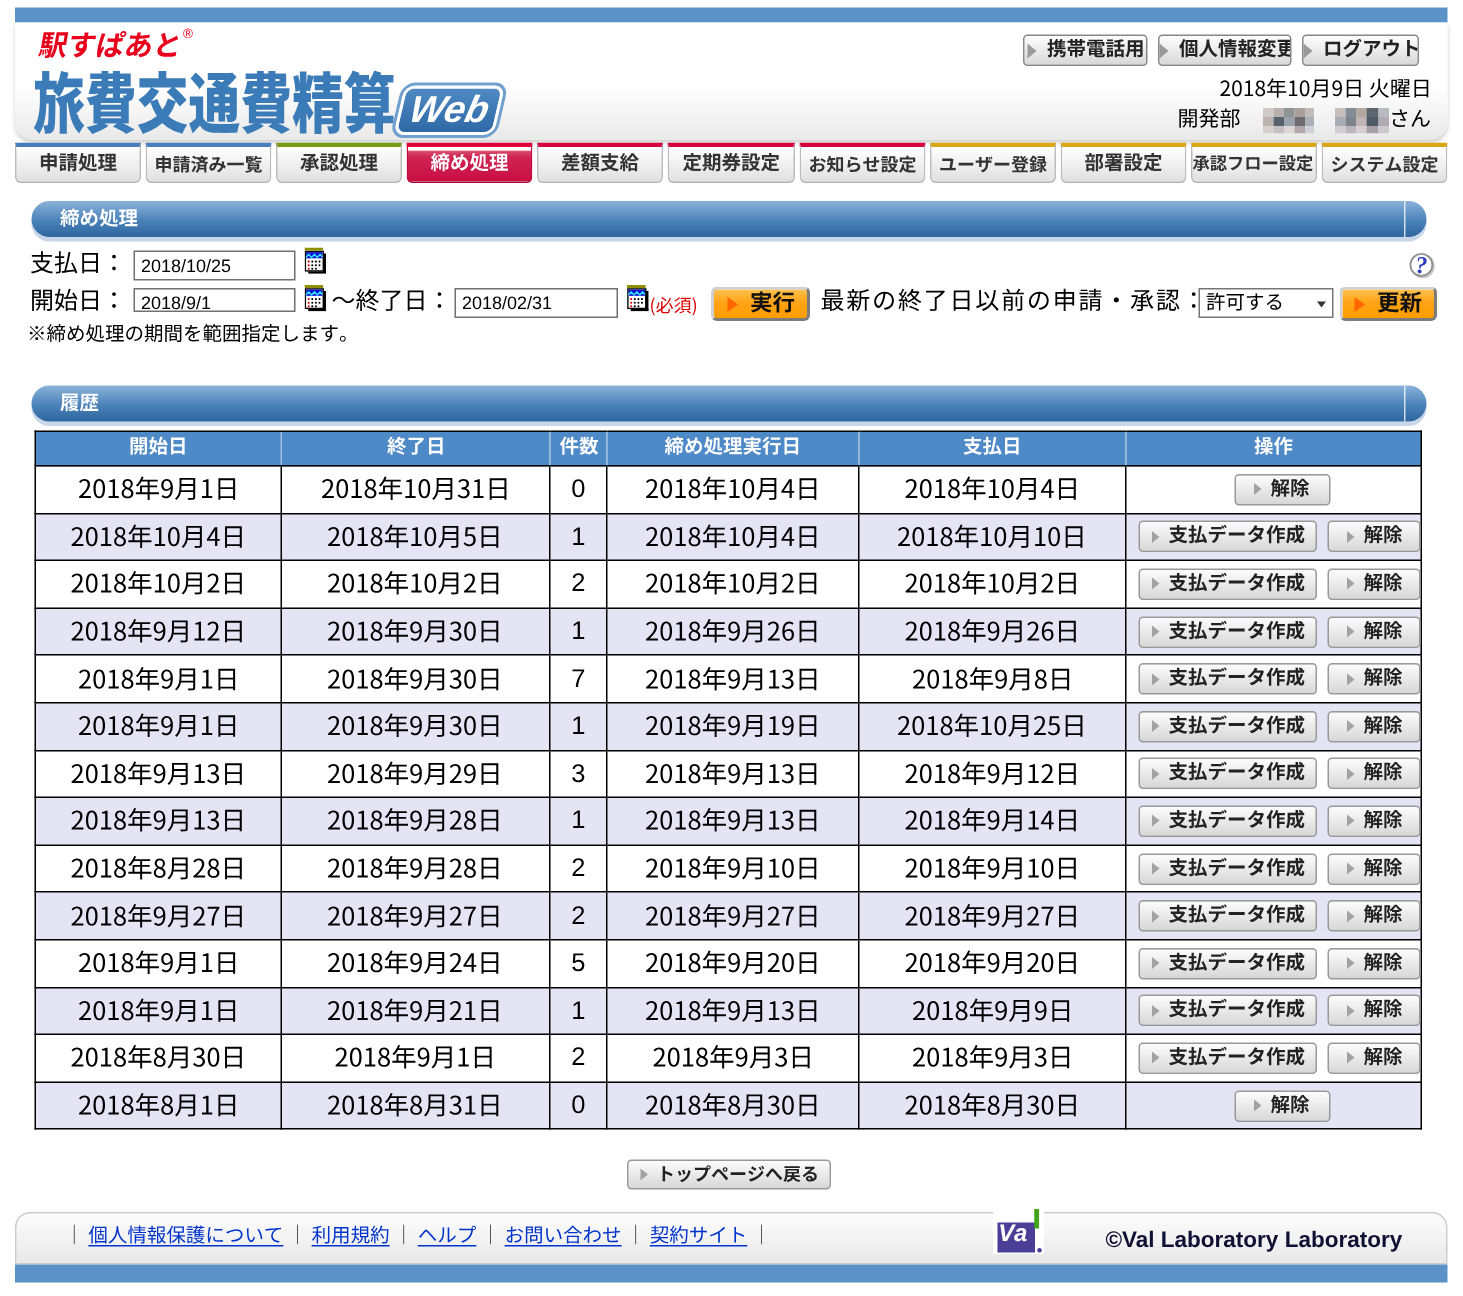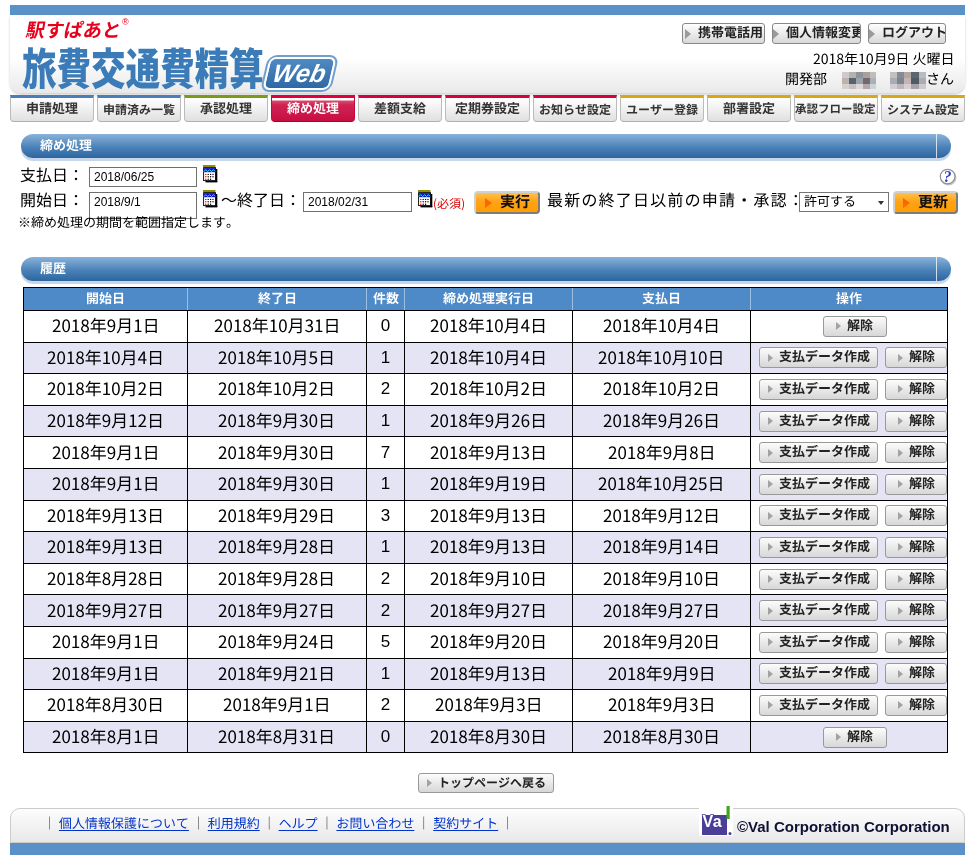--- a/index.html
+++ b/index.html
@@ -492,21 +492,21 @@
 <div class="abs" style="left:20px;top:167px;">
     <svg width="64" height="18" style="display:block">
       <g fill="#000" transform="translate(0,14) scale(0.016,-0.016)">
         <use href="#g81" x="0"></use>
         <use href="#g82" x="1000"></use>
         <use href="#g34" x="2000"></use>
         <use href="#g83" x="3000"></use>
       </g>
     </svg>
   </div>
-<div class="abs finput" style="left:89px;top:167px;width:108px;height:20px;">2018/06/25</div>
+<div class="abs finput" style="left:89px;top:167px;width:108px;height:20px;">2018/10/25</div>
 <div class="abs" style="left:203px;top:165px;">
     <svg width="16" height="18" style="display:block">
       <rect x="12.6" y="4" width="1.7" height="13" fill="#000"></rect>
       <rect x="2.5" y="15.9" width="11.8" height="1.5" fill="#000"></rect>
       <rect x="0.6" y="2.6" width="11.9" height="13" fill="#fff" stroke="#000" stroke-width="0.9"></rect>
       <rect x="0" y="0" width="12.4" height="2" fill="#8f8f00"></rect>
       <rect x="1.1" y="3.1" width="10.9" height="4.1" fill="#0b0bd0"></rect>
       <path d="M0.9 6.6 l1.9-2 1.9 2 1.9-2 1.9 2 1.9-2 1.6 1.7" stroke="#33e0ff" stroke-width="1" fill="none"></path>
       <g fill="#000">
         <circle cx="5.2" cy="9.4" r="0.7"></circle>
@@ -535,21 +535,21 @@
 <div class="abs" style="left:20px;top:192px;">
     <svg width="64" height="18" style="display:block">
       <g fill="#000" transform="translate(0,14) scale(0.016,-0.016)">
         <use href="#g38" x="0"></use>
         <use href="#g84" x="1000"></use>
         <use href="#g34" x="2000"></use>
         <use href="#g83" x="3000"></use>
       </g>
     </svg>
   </div>
-<div class="abs finput" style="left:89px;top:192px;width:108px;height:27px;">2018/9/1</div>
+<div class="abs finput" style="left:89px;top:192px;width:108px;height:16px;">2018/9/1</div>
 <div class="abs" style="left:203px;top:190px;">
     <svg width="16" height="18" style="display:block">
       <rect x="12.6" y="4" width="1.7" height="13" fill="#000"></rect>
       <rect x="2.5" y="15.9" width="11.8" height="1.5" fill="#000"></rect>
       <rect x="0.6" y="2.6" width="11.9" height="13" fill="#fff" stroke="#000" stroke-width="0.9"></rect>
       <rect x="0" y="0" width="12.4" height="2" fill="#8f8f00"></rect>
       <rect x="1.1" y="3.1" width="10.9" height="4.1" fill="#0b0bd0"></rect>
       <path d="M0.9 6.6 l1.9-2 1.9 2 1.9-2 1.9 2 1.9-2 1.6 1.7" stroke="#33e0ff" stroke-width="1" fill="none"></path>
       <g fill="#000">
         <circle cx="5.2" cy="9.4" r="0.7"></circle>
@@ -1998,22 +1998,22 @@
       <g fill="#333" transform="translate(455.208,12) scale(0.013,-0.013)">
         <use href="#g146" x="224"></use>
       </g>
       <rect x="15.912" y="14" width="130" height="1" fill="#0033cc"></rect>
       <rect x="164.736" y="14" width="52" height="1" fill="#0033cc"></rect>
       <rect x="235.56" y="14" width="39" height="1" fill="#0033cc"></rect>
       <rect x="293.384" y="14" width="78" height="1" fill="#0033cc"></rect>
       <rect x="390.208" y="14" width="65" height="1" fill="#0033cc"></rect>
     </svg>
   </div>
-<div class="abs" style="left:699px;top:805px;">
+<div class="abs" style="left:662px;top:805px;font-style:italic;">
     <svg width="36" height="33" style="display:block">
       <rect x="0" y="0" width="34" height="31" fill="#fff"></rect>
       <rect x="3" y="10" width="25" height="20" fill="#4a3e96"></rect>
       <text x="3.5" y="22" font-size="16" font-weight="bold" fill="#fff" stroke="#4a3e96" stroke-width="1.5" paint-order="stroke" font-family="Liberation Sans,sans-serif" letter-spacing="0.5">Va</text>
       <rect x="27.5" y="1" width="3.2" height="13" fill="#3fa617"></rect>
       <circle cx="31" cy="28.5" r="1.5" fill="#4a3e96"></circle>
     </svg>
   </div>
-<div class="abs" id="copyright">©Val Corporation Corporation</div>
+<div class="abs" id="copyright">©Val Laboratory Laboratory</div>
 <div class="abs" id="botbar"></div>
 </body></html>

